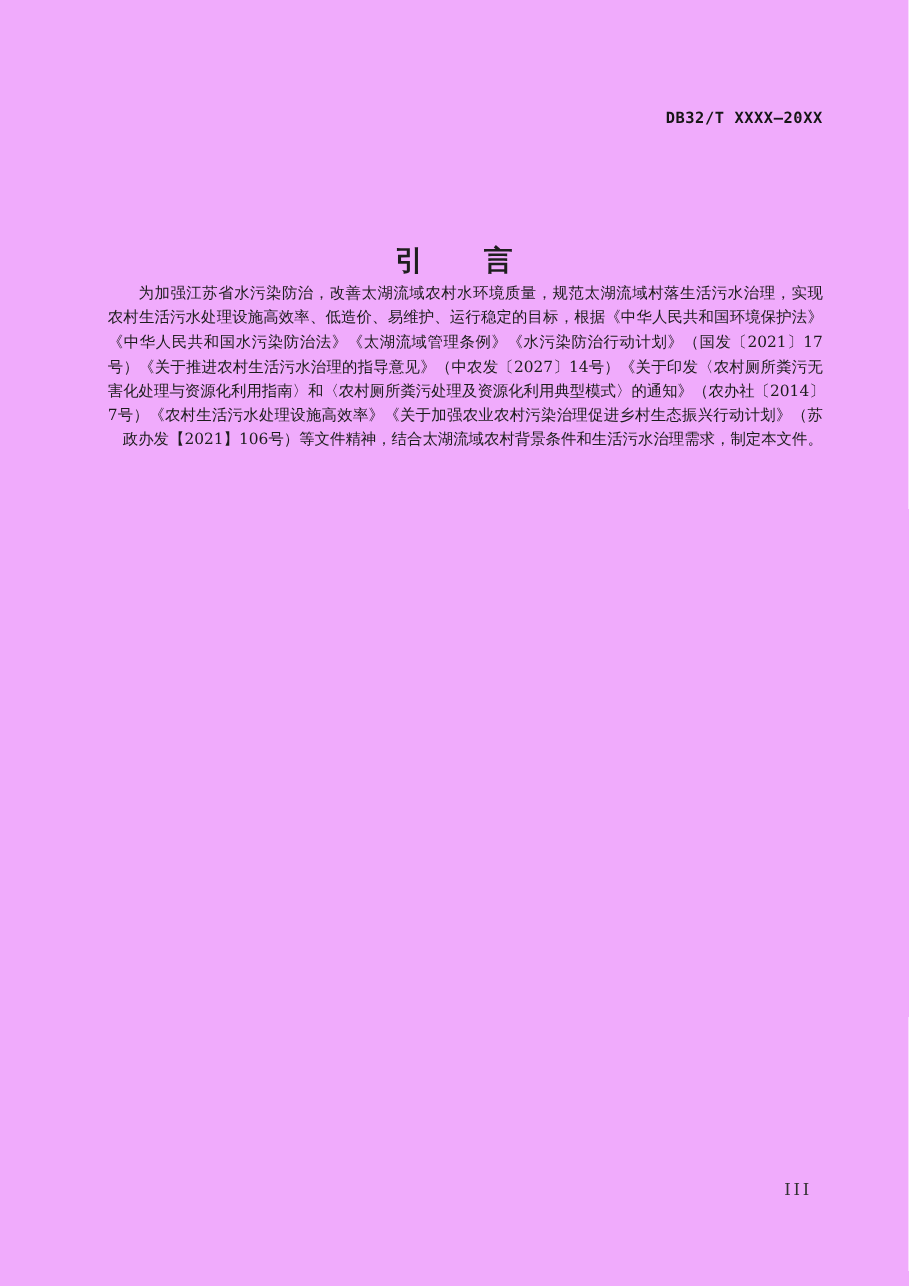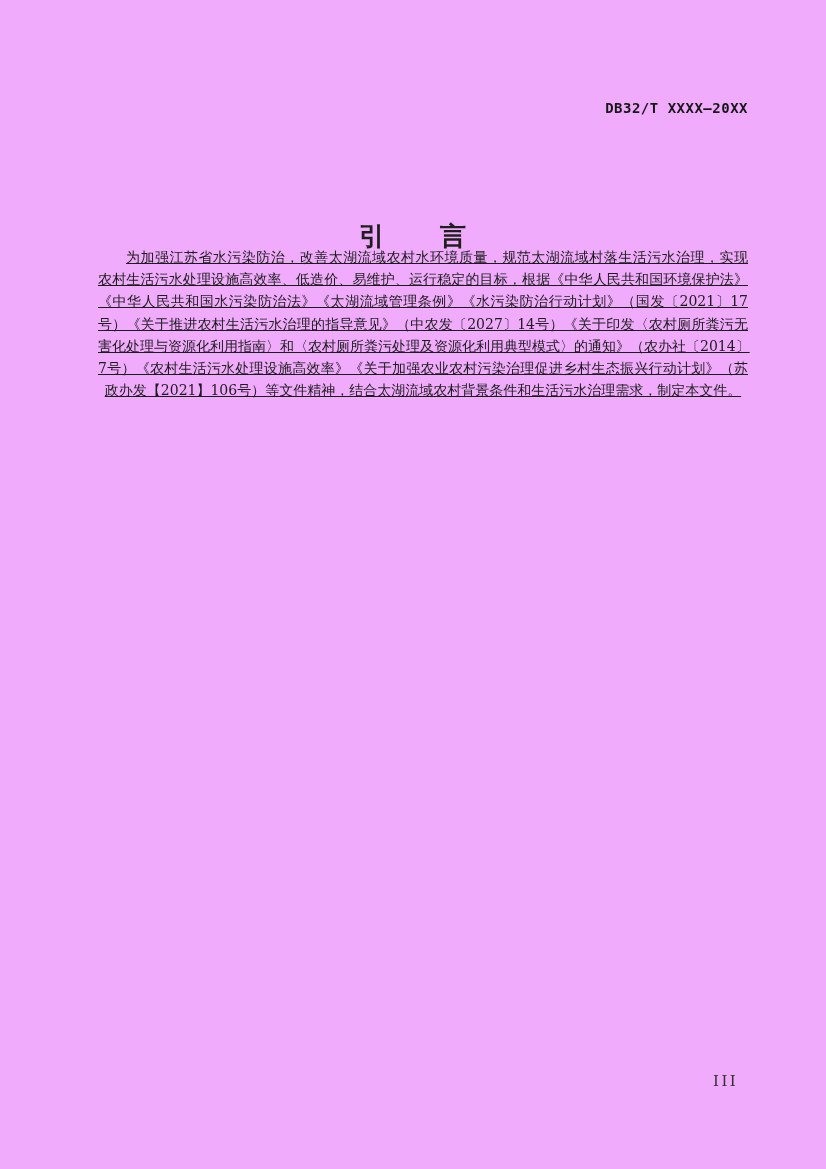--- a/index.html
+++ b/index.html
@@ -41,42 +41,41 @@
     font-weight: bold;
     font-size: 26px;
     line-height: 30px;
     color: #1e1e1e;
     letter-spacing: 1px;
     margin-top: 40px;
   }
 
   .body-text {
     position: absolute;
-    top: 246px;
+    top: 256px;
     left: 98px;
     width: 650px;
     font-family: "DejaVu Serif", "Liberation Serif", serif;
     font-size: 14px;
     line-height: 22.2px;
     color: #1c1c1c;
-    text-decoration: underline;
   }
 
   .body-line {
     text-align: justify;
     text-align-last: justify;
     white-space: nowrap;
   }
 
   .body-line.first-line {
     text-indent: 2em;
   }
 
   .body-line.last-line {
-    text-align: center;
+    text-align: right;
     text-align-last: auto;
   }
 
   .page-number {
     position: absolute;
     top: 1072px;
     left: 713px;
     font-family: "DejaVu Serif", "Liberation Serif", serif;
     font-size: 15px;
     letter-spacing: 2.5px;

